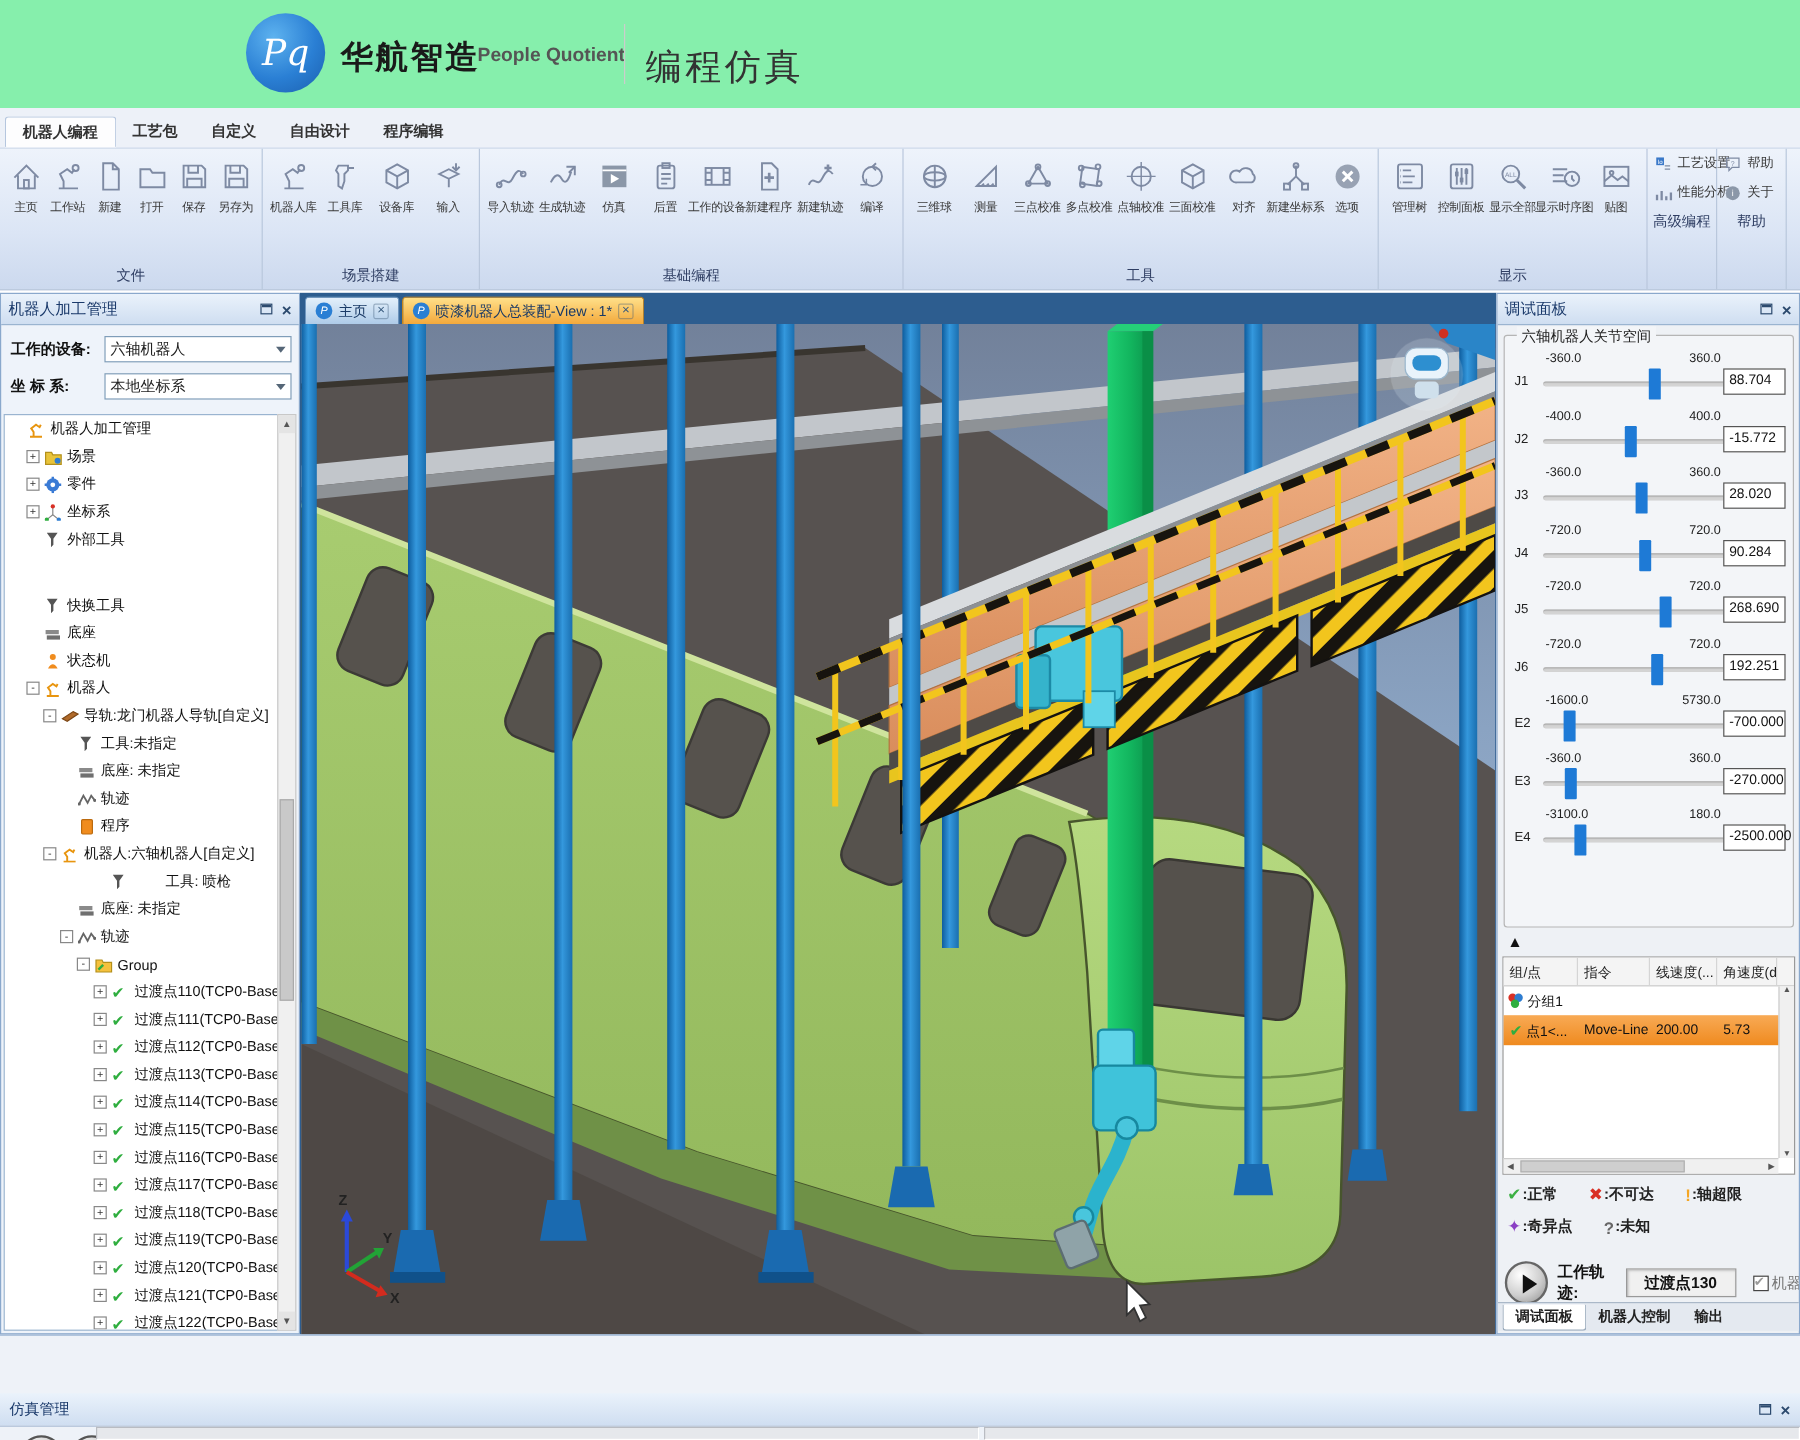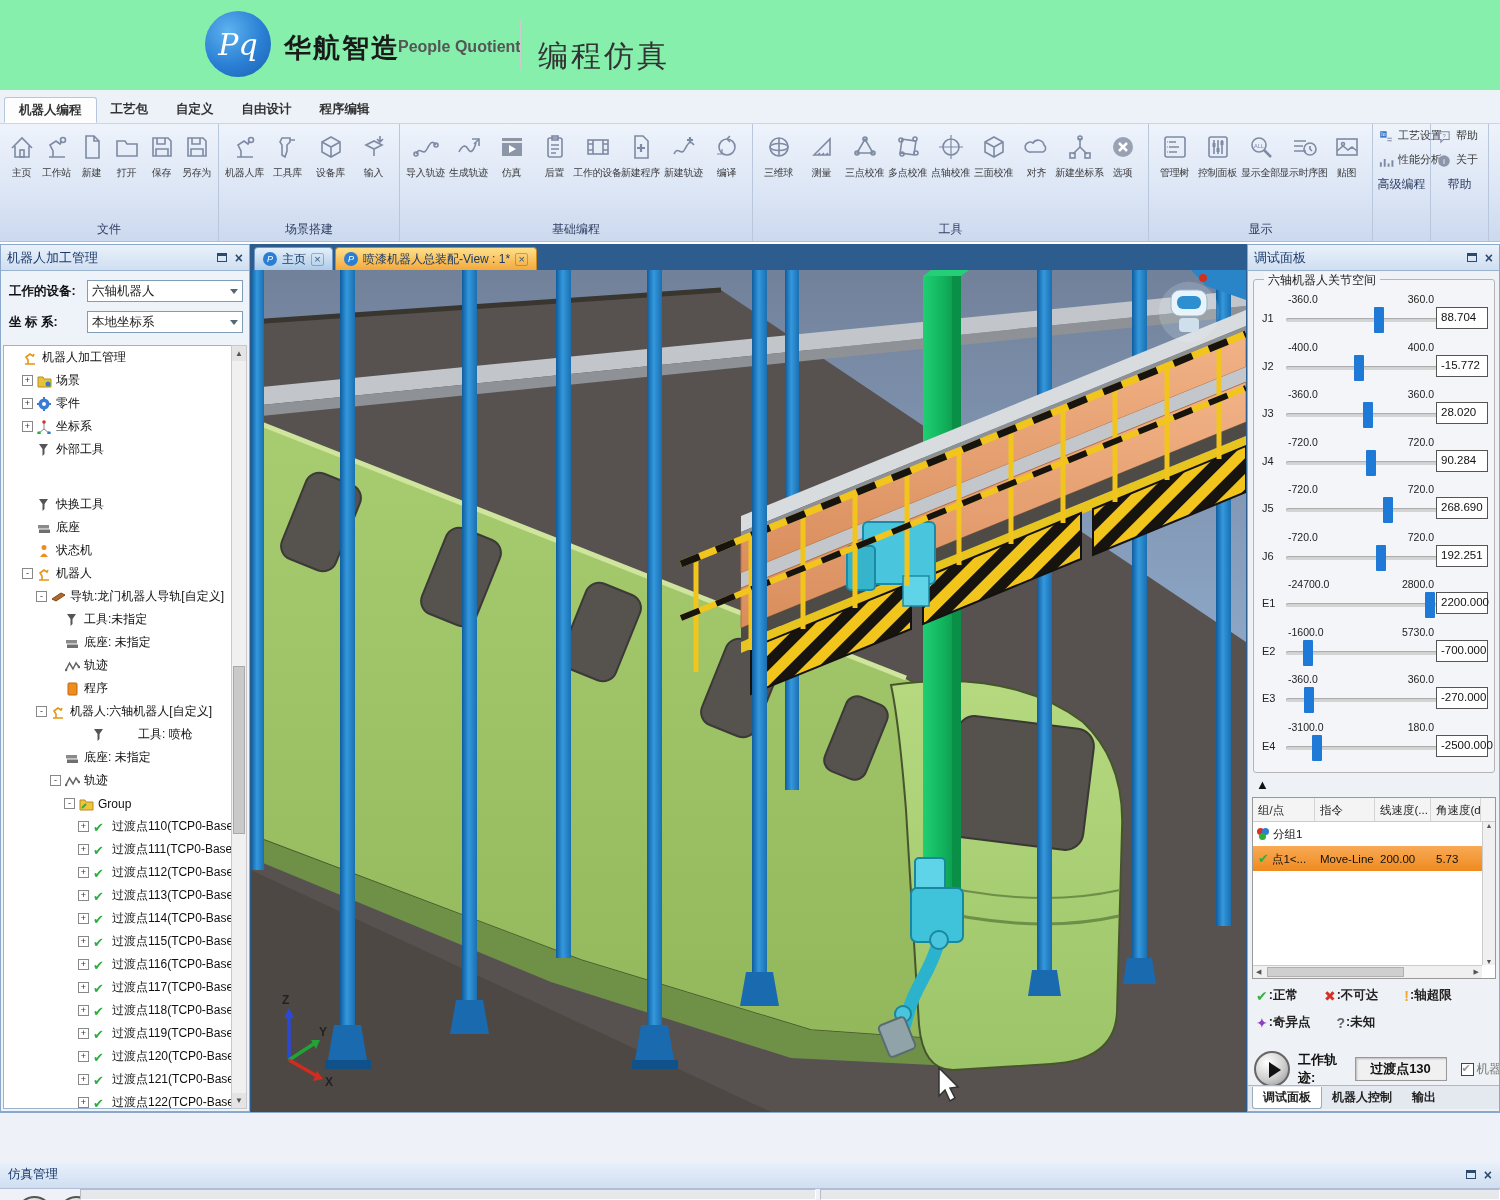--- a/index.html
+++ b/index.html
@@ -1117,31 +1117,20 @@
               <span>720.0</span>
             </div>
             <span class="jname">J6</span>
             <div class="jtrack">
               <div class="jthumb" style="left: 89.9581px;"></div>
             </div>
             <div class="jval">192.251</div>
           </div>
           <div class="jrow">
             <div class="jminmax">
-              <span>-24700.0</span>
-              <span>2800.0</span>
-            </div>
-            <span class="jname">E1</span>
-            <div class="jtrack">
-              <div class="jthumb" style="left: 138.902px;"></div>
-            </div>
-            <div class="jval">2200.000</div>
-          </div>
-          <div class="jrow">
-            <div class="jminmax">
               <span>-1600.0</span>
               <span>5730.0</span>
             </div>
             <span class="jname">E2</span>
             <div class="jtrack">
               <div class="jthumb" style="left: 17.4352px;"></div>
             </div>
             <div class="jval">-700.000</div>
           </div>
           <div class="jrow">

